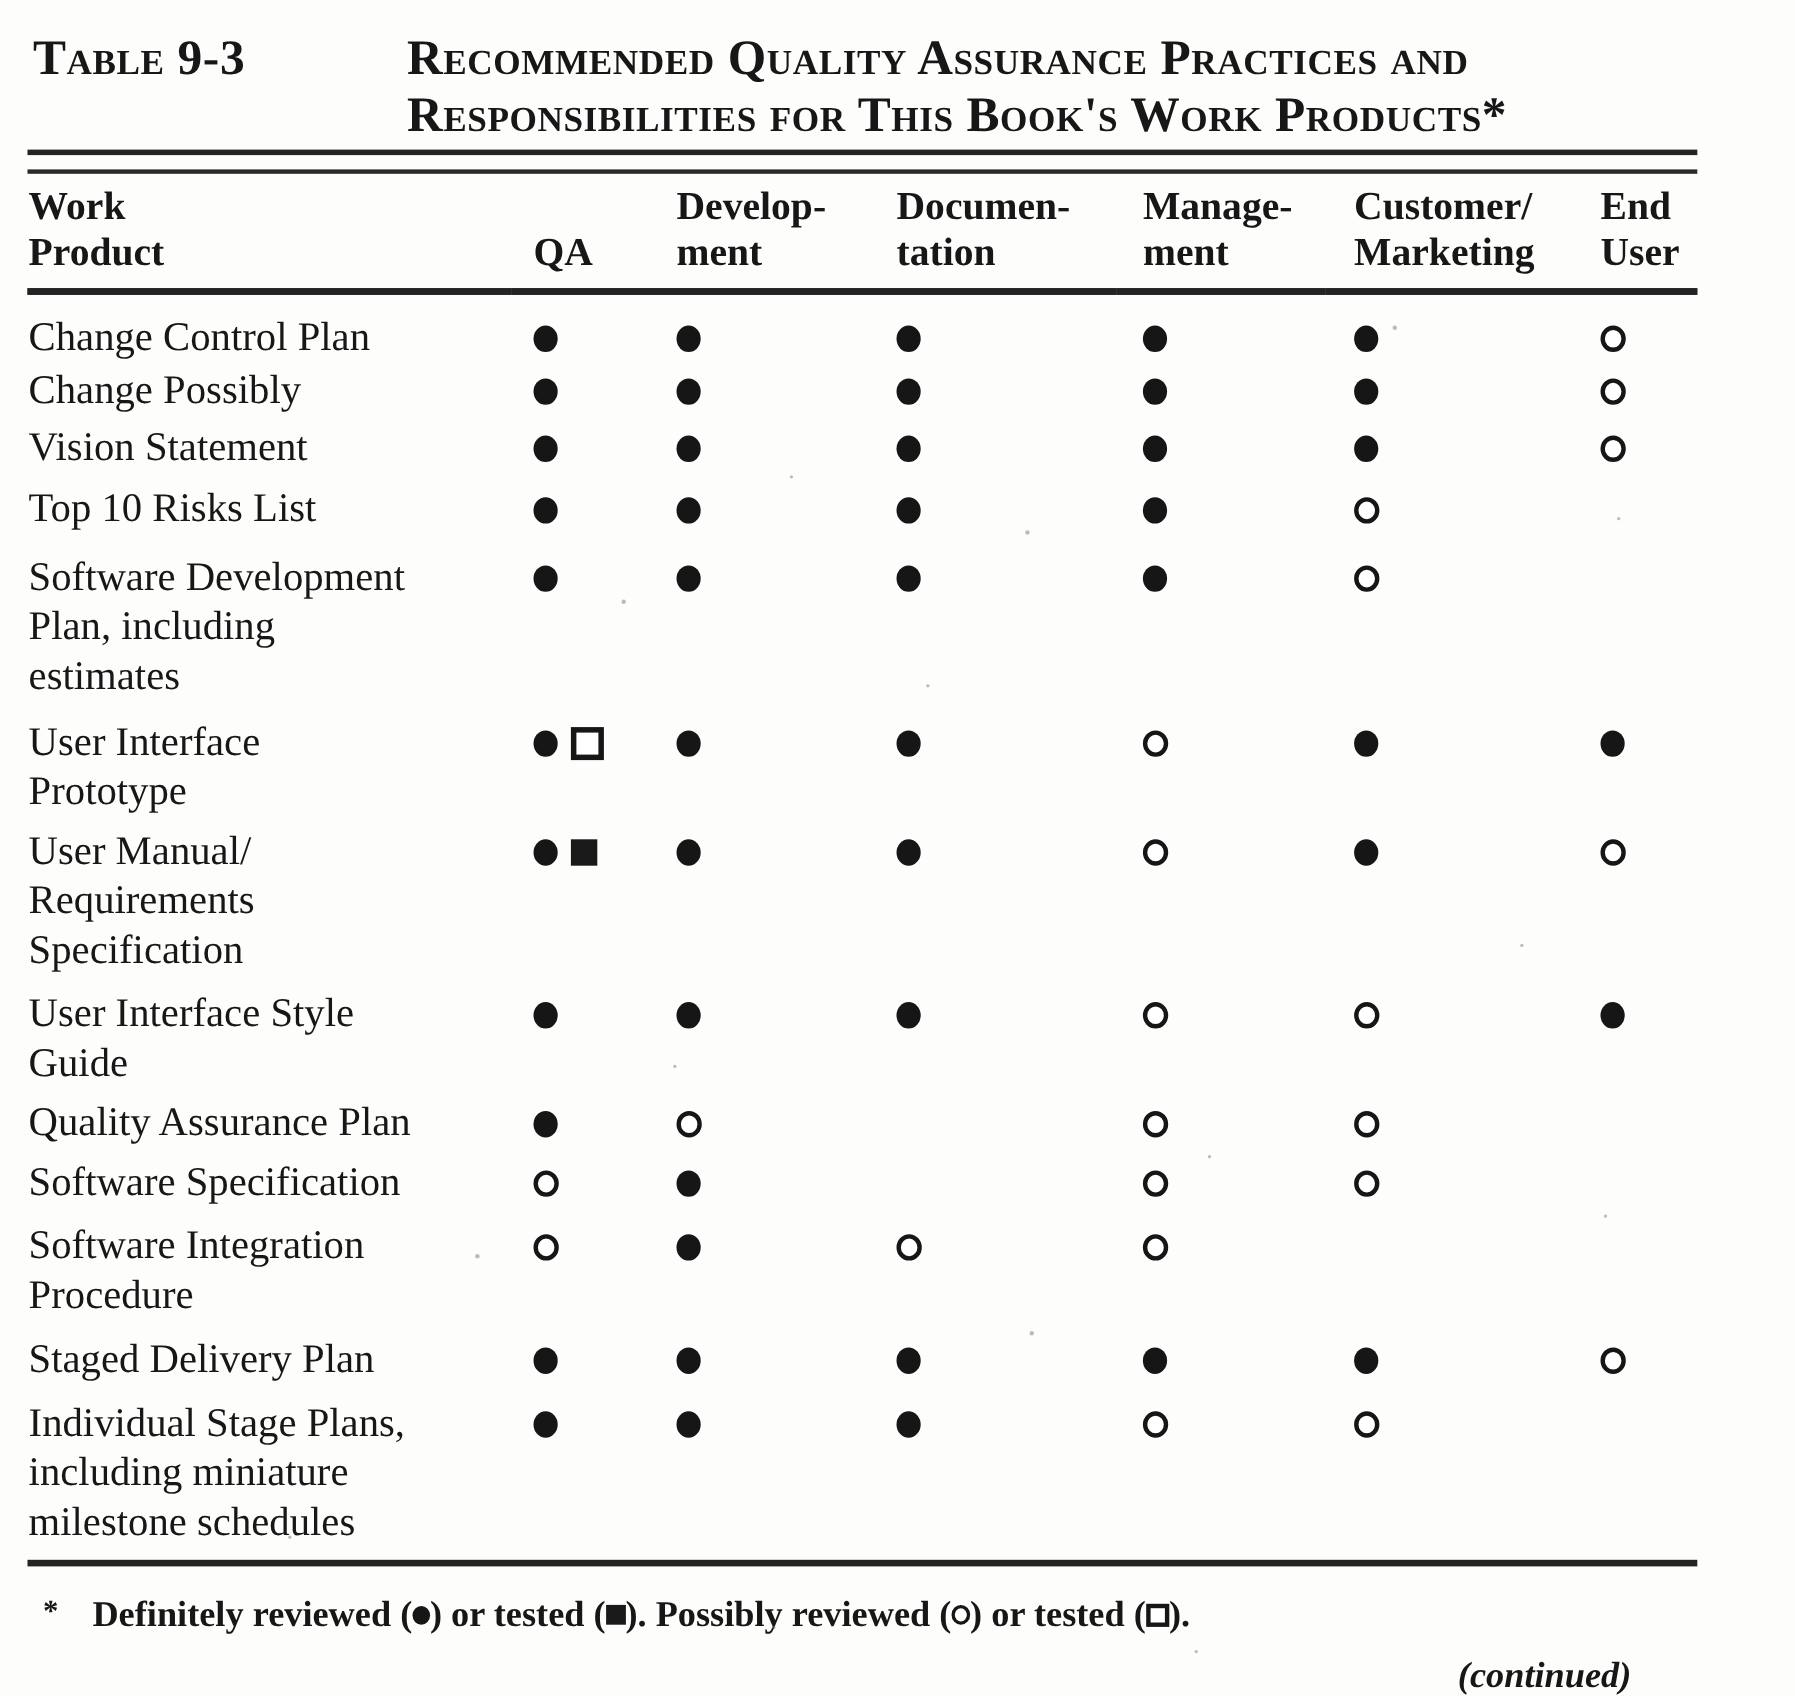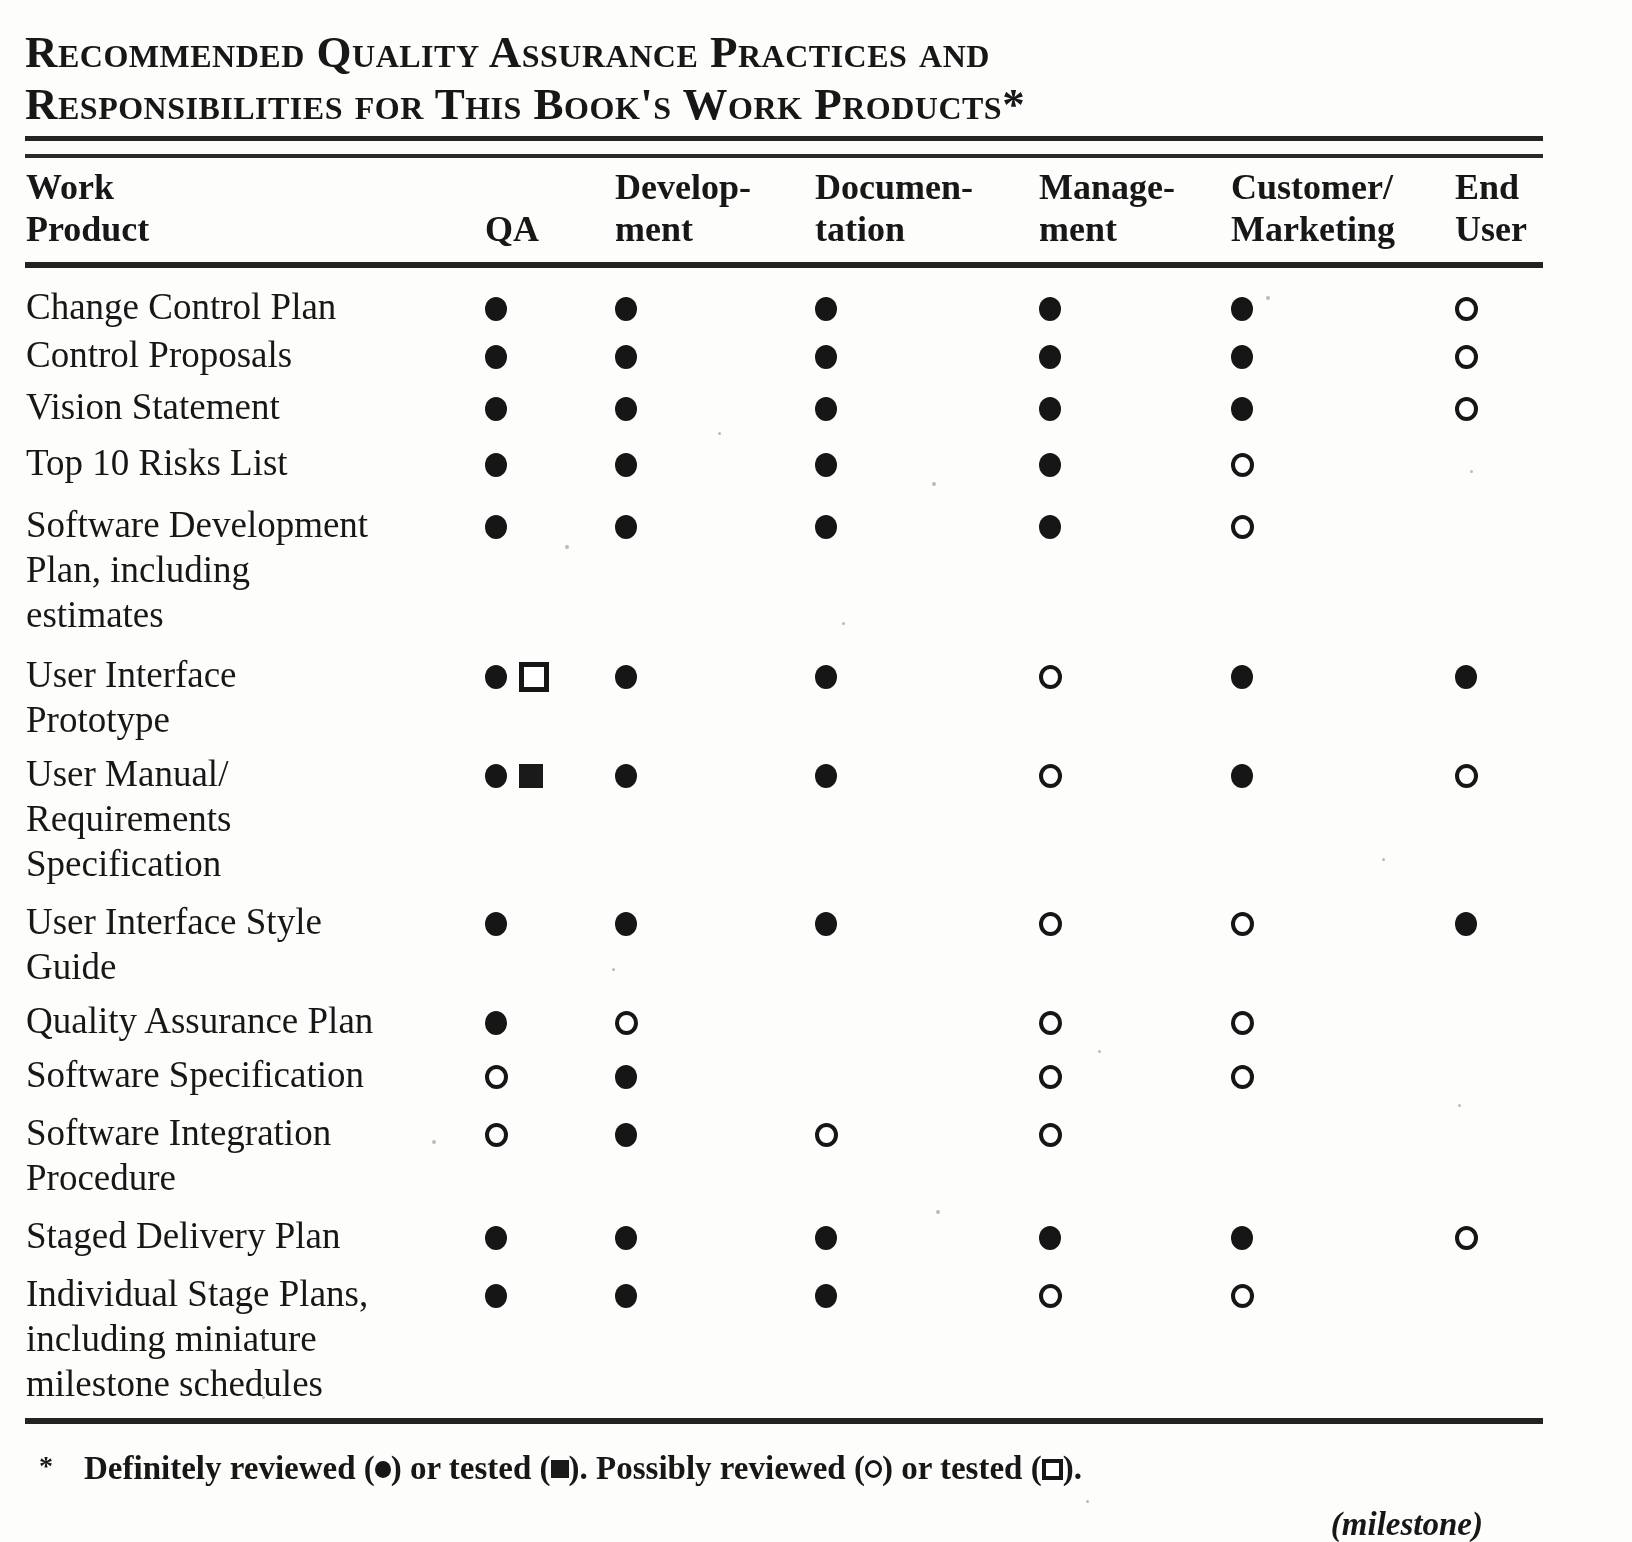--- a/index.html
+++ b/index.html
@@ -136,20 +136,21 @@
     border-radius: 50%;
     opacity: 0.45;
   }
 </style>
 </head>
 <body>
 
 <div class="sheet">
 
   <header class="caption-row">
+    <div class="caption-label">Table 9-3</div>
     <div class="caption-title">
       <div>Recommended Quality Assurance Practices and</div>
       <div>Responsibilities for This Book's Work Products*</div>
     </div>
   </header>
 
   <div class="rule-double"></div>
 
   <table>
     <colgroup>
@@ -176,21 +177,21 @@
         <tr>
           <td style="padding-bottom: 2px;">Change Control Plan</td>
           <td style="padding-bottom: 2px;"><span class="sym filled-circle" title="definitely reviewed"></span></td>
           <td style="padding-bottom: 2px;"><span class="sym filled-circle" title="definitely reviewed"></span></td>
           <td style="padding-bottom: 2px;"><span class="sym filled-circle" title="definitely reviewed"></span></td>
           <td style="padding-bottom: 2px;"><span class="sym filled-circle" title="definitely reviewed"></span></td>
           <td style="padding-bottom: 2px;"><span class="sym filled-circle" title="definitely reviewed"></span></td>
           <td style="padding-bottom: 2px;"><span class="sym open-circle" title="possibly reviewed"></span></td>
         </tr>
         <tr>
-          <td style="padding-bottom: 6px;">Control Proposals</td>
+          <td style="padding-bottom: 6px;">Change Possibly</td>
           <td style="padding-bottom: 6px;"><span class="sym filled-circle" title="definitely reviewed"></span></td>
           <td style="padding-bottom: 6px;"><span class="sym filled-circle" title="definitely reviewed"></span></td>
           <td style="padding-bottom: 6px;"><span class="sym filled-circle" title="definitely reviewed"></span></td>
           <td style="padding-bottom: 6px;"><span class="sym filled-circle" title="definitely reviewed"></span></td>
           <td style="padding-bottom: 6px;"><span class="sym filled-circle" title="definitely reviewed"></span></td>
           <td style="padding-bottom: 6px;"><span class="sym open-circle" title="possibly reviewed"></span></td>
         </tr>
         <tr>
           <td style="padding-bottom: 10px;">Vision Statement</td>
           <td style="padding-bottom: 10px;"><span class="sym filled-circle" title="definitely reviewed"></span></td>
@@ -293,21 +294,21 @@
       </tbody>
   </table>
 
   <div class="rule-bottom"></div>
 
   <div class="footnote">
     <span class="fn-marker">*</span>
     <span id="fn-parts"><span>Definitely reviewed (</span><span class="sym filled-circle small" title="definitely reviewed"></span><span>) or tested (</span><span class="sym filled-square small" title="definitely tested"></span><span>). Possibly reviewed (</span><span class="sym open-circle small" title="possibly reviewed"></span><span>) or tested (</span><span class="sym open-square small" title="possibly tested"></span><span>).</span></span>
   </div>
 
-  <div class="continued">(milestone)</div>
+  <div class="continued">(continued)</div>
 </div>
 
 <div id="specks">
     <div class="speck" style="left: 565px; top: 545px; width: 4px; height: 4px;"></div>
     <div class="speck" style="left: 718px; top: 432px; width: 3px; height: 3px;"></div>
     <div class="speck" style="left: 932px; top: 482px; width: 4px; height: 4px;"></div>
     <div class="speck" style="left: 1470px; top: 470px; width: 3px; height: 3px;"></div>
     <div class="speck" style="left: 1266px; top: 296px; width: 4px; height: 4px;"></div>
     <div class="speck" style="left: 842px; top: 622px; width: 3px; height: 3px;"></div>
     <div class="speck" style="left: 1382px; top: 858px; width: 3px; height: 3px;"></div>

